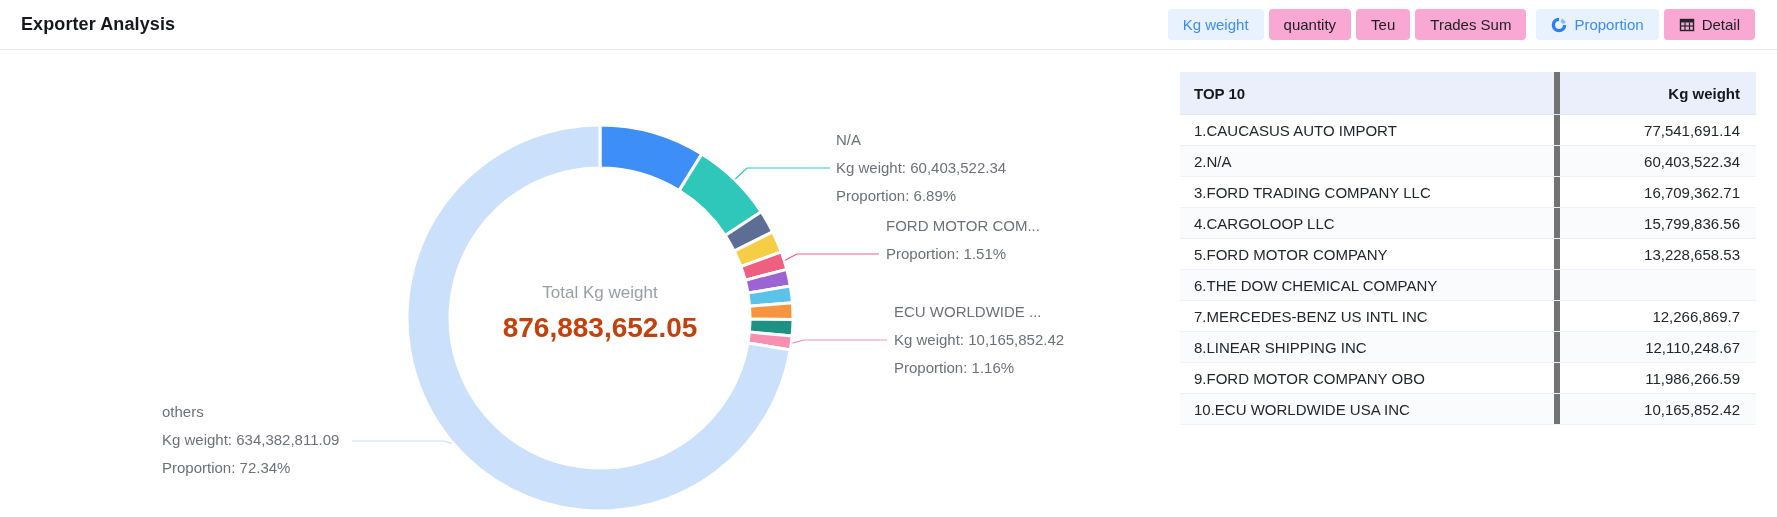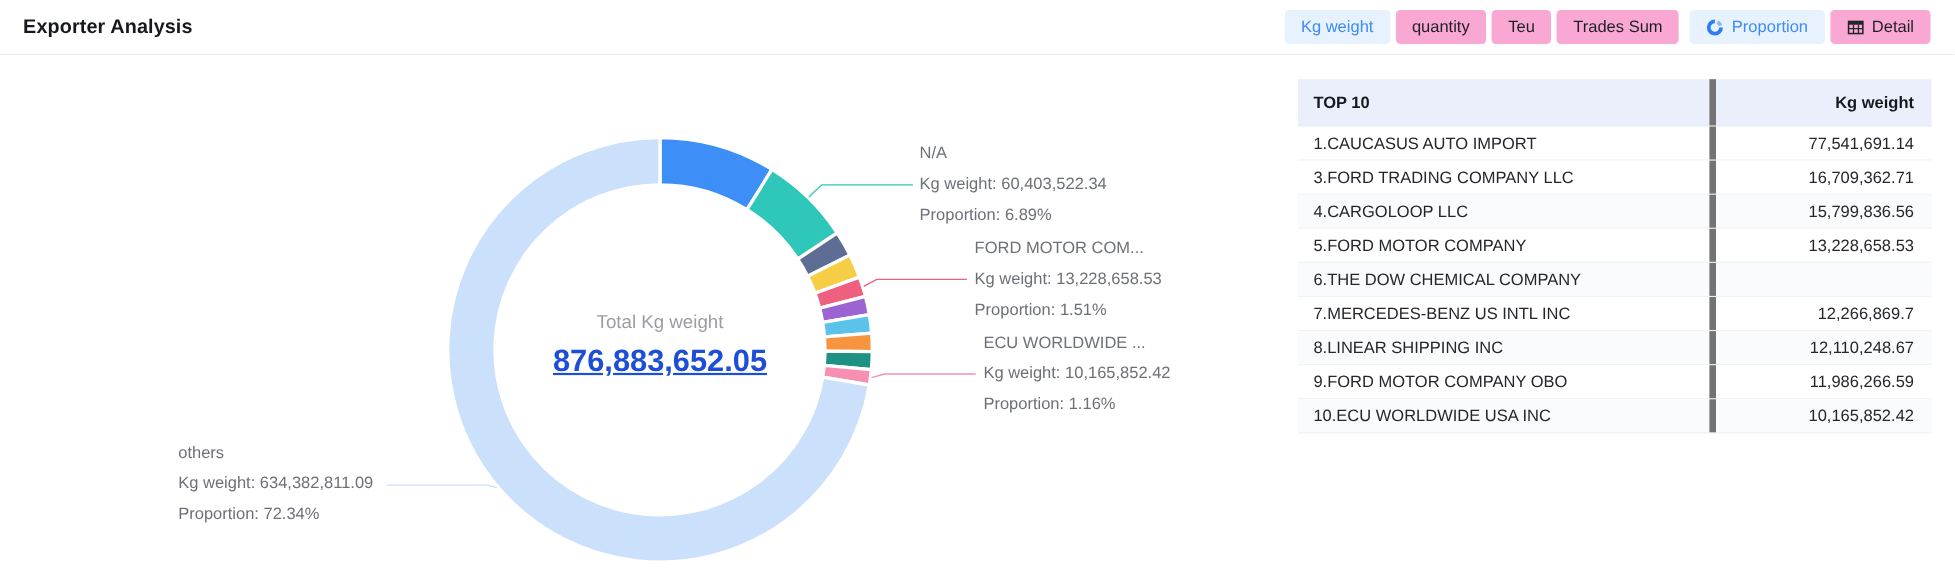--- a/index.html
+++ b/index.html
@@ -24,21 +24,21 @@
     font-family:"Liberation Sans",sans-serif;white-space:nowrap;
   }
   .btn.active{background:#e7f2fe;color:#3d8bf5;}
   .btn .ic{display:inline-flex;align-items:center;}
   
   #chart-svg{position:absolute;left:0;top:50px;}
   .center-text{
     position:absolute;left:450px;top:283px;width:300px;text-align:center;
   }
   .ctitle{font-size:17px;color:#9a9da3;margin-bottom:9px;}
-  .cvalue{font-size:28px;font-weight:700;color:#1d4ed8;text-decoration:underline;}
+  .cvalue{font-size:28px;font-weight:700;color:#c2410c;}
   .slabel{
     position:absolute;font-size:15px;line-height:28px;color:#6e7079;
     white-space:nowrap;
   }
   
   .tbl{position:absolute;left:1180px;top:72px;width:576px;font-size:15px;}
   .thead{
     display:flex;align-items:stretch;height:42px;background:#eaeffb;
     font-weight:700;color:#16181d;border-bottom:1px solid #e3e6ef;
   }
@@ -119,21 +119,20 @@
 </div>
 
 <div id="labels">
     <div class="slabel" style="left: 836px; top: 126px;">
       <div>N/A</div>
       <div>Kg weight: 60,403,522.34</div>
       <div>Proportion: 6.89%</div>
     </div>
     <div class="slabel" style="left: 886px; top: 212px;">
       <div>FORD MOTOR COM...</div>
-      <div>Kg weight: 13,228,658.53</div>
       <div>Proportion: 1.51%</div>
     </div>
     <div class="slabel" style="left: 894px; top: 298px;">
       <div>ECU WORLDWIDE ...</div>
       <div>Kg weight: 10,165,852.42</div>
       <div>Proportion: 1.16%</div>
     </div>
     <div class="slabel" style="left: 162px; top: 398px;">
       <div>others</div>
       <div>Kg weight: 634,382,811.09</div>
@@ -143,20 +142,24 @@
 
 <div class="tbl">
   <div class="thead">
     <div class="c-name">TOP 10</div>
     <div class="c-val">Kg weight</div>
   </div>
   <div id="tbody">
       <div class="trow">
         <div class="c-name">1.CAUCASUS AUTO IMPORT</div>
         <div class="c-val">77,541,691.14</div>
+      </div>
+      <div class="trow even">
+        <div class="c-name">2.N/A</div>
+        <div class="c-val">60,403,522.34</div>
       </div>
       <div class="trow">
         <div class="c-name">3.FORD TRADING COMPANY LLC</div>
         <div class="c-val">16,709,362.71</div>
       </div>
       <div class="trow even">
         <div class="c-name">4.CARGOLOOP LLC</div>
         <div class="c-val">15,799,836.56</div>
       </div>
       <div class="trow">

